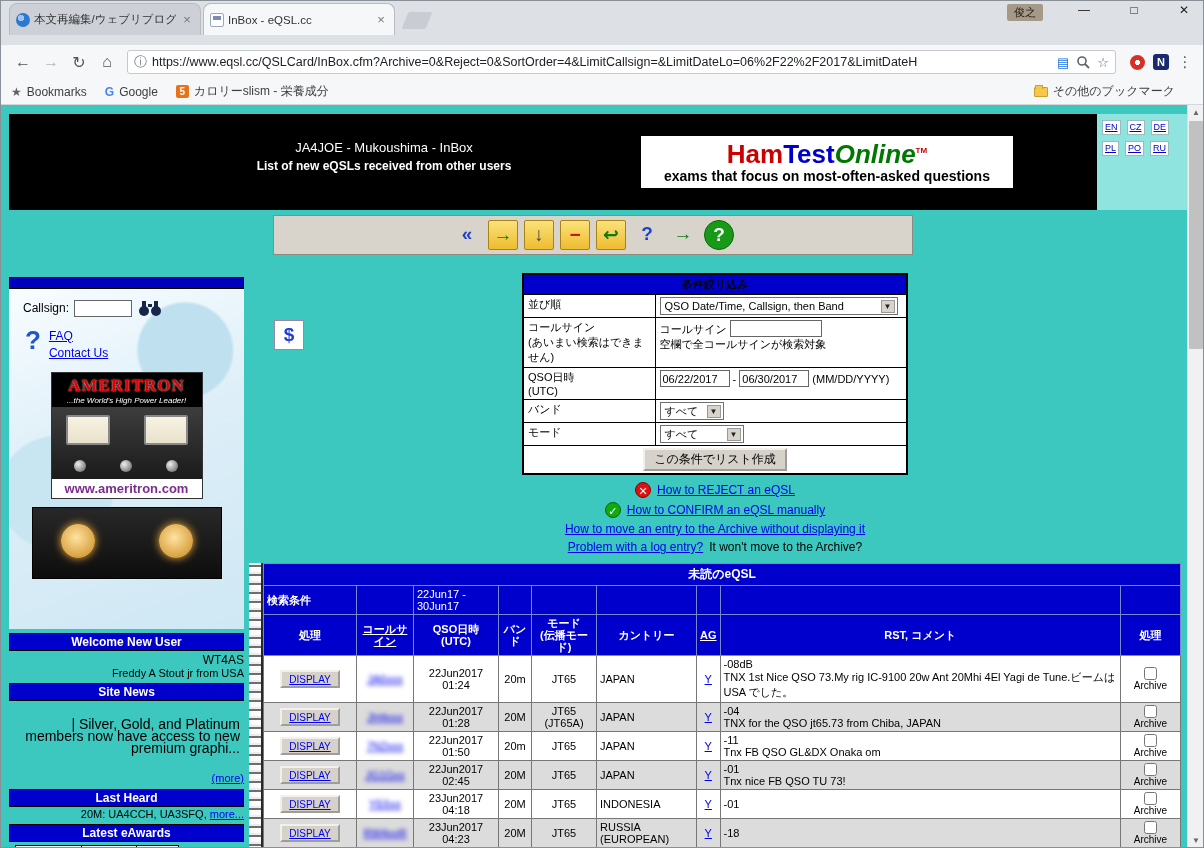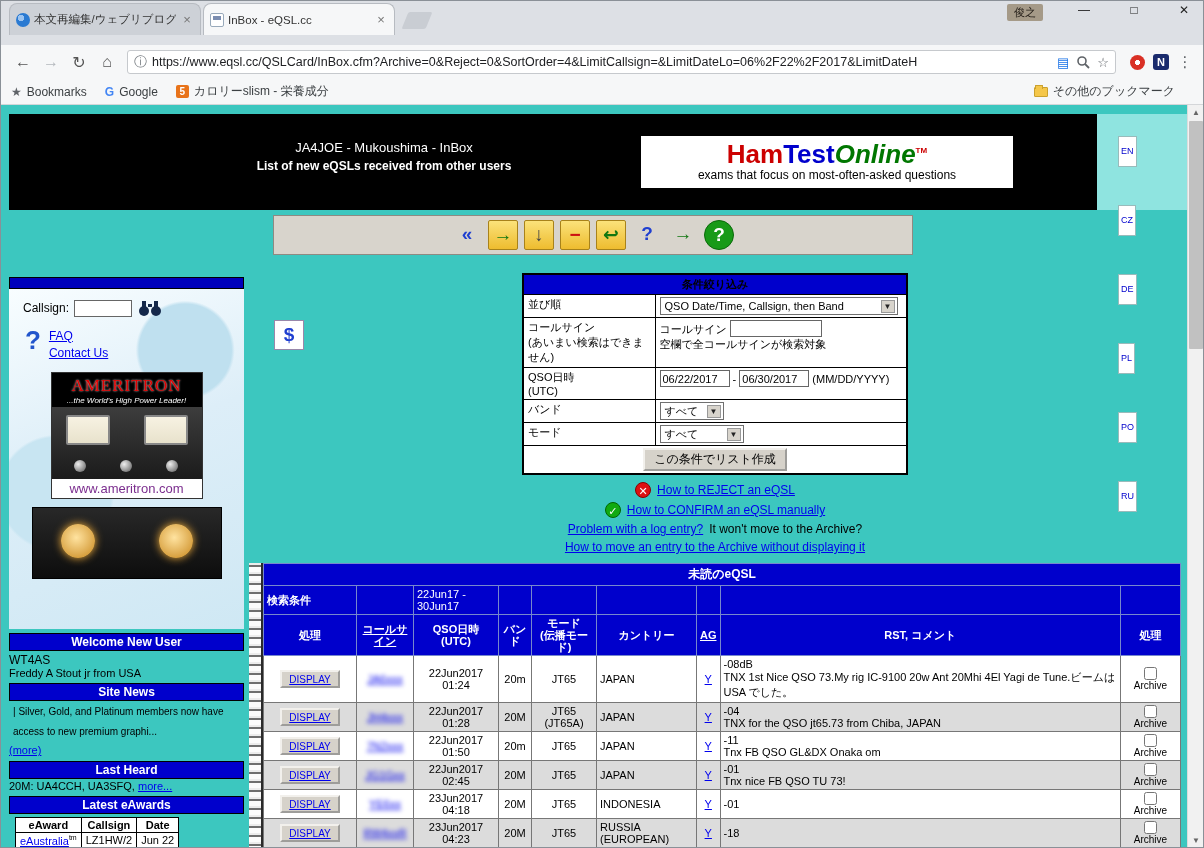--- a/index.html
+++ b/index.html
@@ -56,23 +56,23 @@
 .logo-main{font-family:"Liberation Serif","DejaVu Serif",serif;font-style:italic;font-size:34px;line-height:36px}
 .logo-tm{font-size:7px;vertical-align:super}
 .logo-sub{font-size:7px;color:#9fd2ff;margin-top:8px}
 .banner-title{position:absolute;left:150px;top:26px;width:450px;text-align:center;color:#fff}
 .bt1{font-size:13px;font-weight:normal}
 .bt2{font-size:12px;font-weight:bold;margin-top:4px}
 .ad-box{position:absolute;left:632px;top:22px;width:372px;height:52px;background:#fff;text-align:center;padding-top:1px}
 .ad-line1{font-size:26px;font-weight:bold;line-height:28px}
 .ad-ham{color:#cc0000}.ad-test{color:#0000cc}.ad-online{color:#007700;font-style:italic}
 .ad-tm{font-size:8px;color:#cc0000;vertical-align:super}
-.ad-tag{font-size:12px;font-weight:normal;color:#000}
+.ad-tag{font-size:14px;font-weight:bold;color:#000}
 .lang-panel{position:absolute;left:1096px;top:9px;width:92px;height:96px;background:#8fe4e0;padding:3px 2px;line-height:13px}
-.lang-panel a{display:inline-block;background:#fff;color:#0000cc;font-size:9px;margin:19px;padding:8px 2px;border:1px solid #9bb}
+.lang-panel a{display:inline-block;background:#fff;color:#0000cc;font-size:9px;text-decoration:underline;margin:3px;padding:0 2px;border:1px solid #9bb}
 
 
 .icon-strip{position:absolute;left:272px;top:110px;width:640px;height:40px;background:#d8d4cc;border:1px solid #8e8a82;display:flex;align-items:center;justify-content:center;gap:6px}
 .tb-icon{width:30px;height:30px;text-align:center;line-height:28px;font-size:19px;font-weight:bold;cursor:pointer}
 .tb-icon.plain{background:transparent}
 .tb-icon.folder{background:linear-gradient(#fbe27a,#eebc2f);border:1px solid #a8821a;border-radius:2px}
 .tb-icon.page{background:#fff;border:1px solid #98a}
 .tb-icon.round{background:#189a18;border:1px solid #0a6a0a;border-radius:50%;color:#fff}
 
 
@@ -84,36 +84,36 @@
  linear-gradient(160deg,#f8fdff 0%,#ddeef8 45%,#cfe8f4 100%);
  padding-top:10px}
 .cs-row{display:flex;align-items:center;margin-left:14px;gap:5px}
 .cs-label{font-size:12px;color:#000}
 .cs-input{width:58px;height:17px;border:1px solid #666;background:#fff;font-size:11px}
 .help-row{display:flex;margin:10px 0 0 16px;gap:8px}
 .q-big{font-size:26px;font-weight:bold;color:#2255cc;line-height:26px}
 .side-links{display:flex;flex-direction:column;gap:3px;font-size:12px;padding-top:2px}
 .amer{width:152px;margin:12px auto 0;border:1px solid #333}
 .amer-head{background:#000;text-align:center;padding:3px 0 2px}
-.amer-brand{color:#e00000;font-family:"Liberation Serif","DejaVu Serif",serif;font-weight:normal;font-size:17px;letter-spacing:1px;text-shadow:0 0 2px #fff}
+.amer-brand{color:#e00000;font-family:"Liberation Serif","DejaVu Serif",serif;font-weight:bold;font-size:17px;letter-spacing:1px;text-shadow:0 0 2px #fff}
 .amer-tag{color:#fff;font-style:italic;font-size:8px}
 .amer-panel{height:72px;background:linear-gradient(#3d3d3d,#1b1b1b);position:relative}
 .meter{position:absolute;top:8px;width:44px;height:30px;background:linear-gradient(#f7f2e2,#e8e2cc);border:2px solid #888;border-radius:2px}
 .meter.m1{left:14px}.meter.m2{right:14px}
 .knob{position:absolute;bottom:7px;width:12px;height:12px;border-radius:50%;background:radial-gradient(circle at 35% 35%,#eee,#555)}
 .knob.k1{left:22px}.knob.k2{left:68px}.knob.k3{left:114px}
-.amer-url{background:#fff;color:#7b2d8e;font-weight:normal;text-align:center;font-size:13px;padding:2px 0}
+.amer-url{background:#fff;color:#7b2d8e;font-weight:bold;text-align:center;font-size:13px;padding:2px 0}
 .radio2{width:190px;height:72px;margin:8px auto 0;background:linear-gradient(#282828,#0d0d0d);border:1px solid #000;position:relative}
 .dial{position:absolute;top:16px;width:34px;height:34px;border-radius:50%;background:radial-gradient(circle at 45% 40%,#ffe3a0,#c8861a);box-shadow:0 0 9px #f8b23a}
 .dial.d1{left:28px}.dial.d2{right:28px}
 .side-header{background:#0000cc;color:#fff;font-weight:bold;text-align:center;font-size:12px;padding:1px 0;border:1px solid #000;margin-top:4px}
-.side-center{text-align:left;color:#000}
+.side-center{text-align:right;color:#000}
 .welcome-cs{font-size:12px;margin-top:2px}
 .welcome-line{font-size:11px}
-.news-text{font-size:10px;padding:1px 4px;line-height:20px}
+.news-text{font-size:14px;padding:17px 4px;line-height:12px}
 .lh-line{font-size:11px;margin-top:1px}
 .awards{border-collapse:collapse;margin:3px 6px;background:#fff}
 .awards th,.awards td{border:1px solid #000;font-size:11px;padding:1px 4px;text-align:left}
 .awards th{font-weight:bold;text-align:center}
 .awards .aw-date{text-align:center}
 sup{font-size:7px}
 
 
 .main{position:absolute;left:248px;top:168px;width:932px;height:576px;overflow:hidden}
 .filter{border-collapse:collapse;background:#fff;width:386px;margin:0 auto;border:2px solid #000}
@@ -405,25 +405,25 @@
       <div class="help-links">
         <div class="hl-row">
           <span class="circle-icon red">✕</span>
           <a class="lnk">How to REJECT an eQSL</a>
         </div>
         <div class="hl-row">
           <span class="circle-icon green">✓</span>
           <a class="lnk">How to CONFIRM an eQSL manually</a>
         </div>
         <div class="hl-row">
+          <a class="lnk">How to move an entry to the Archive without displaying it</a>
+        </div>
+        <div class="hl-row">
           <a class="lnk">Problem with a log entry?</a>
           <span class="hl-plain"> It won't move to the Archive?</span>
-        </div>
-        <div class="hl-row">
-          <a class="lnk">How to move an entry to the Archive without displaying it</a>
         </div>
       </div>
 
       <div class="results-wrap">
         <div class="spiral"></div>
         <table class="results">
           <colgroup>
             <col style="width:93px">
               <col style="width:57px">
               <col style="width:85px">

